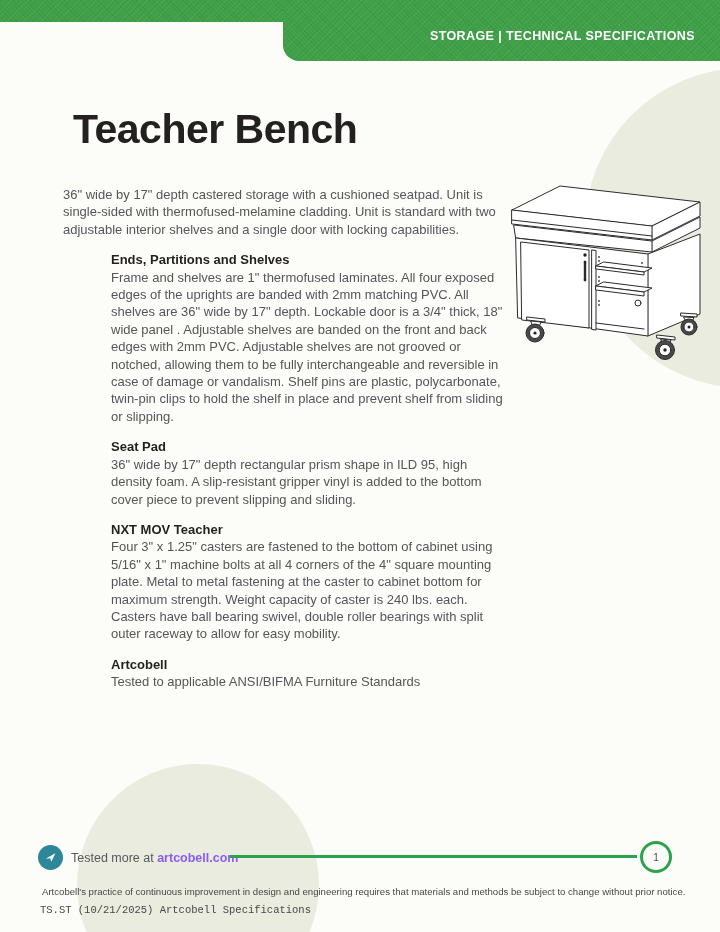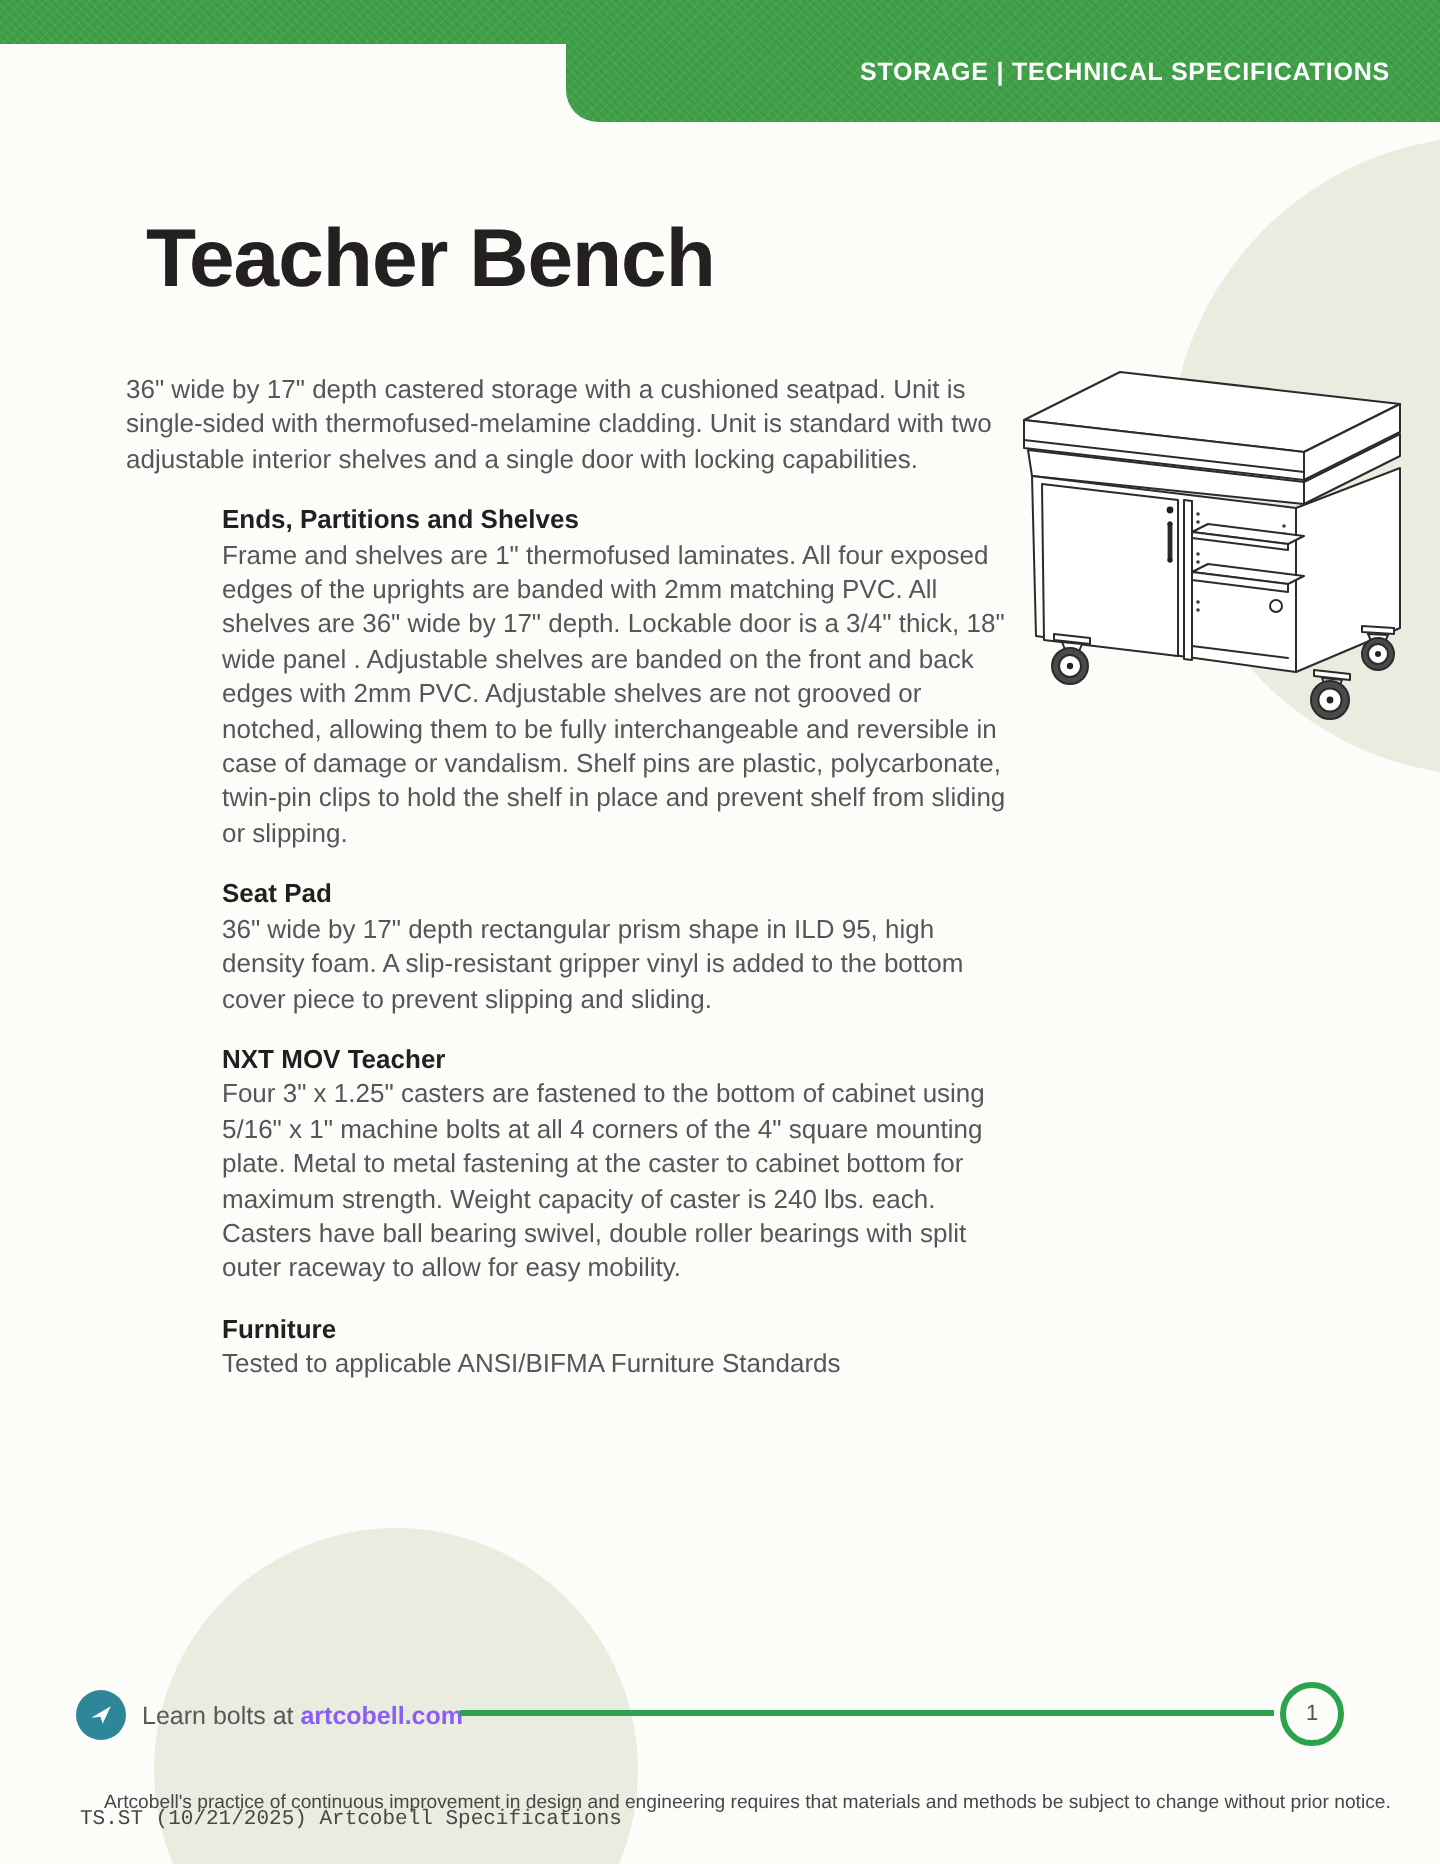--- a/index.html
+++ b/index.html
@@ -39,21 +39,21 @@
 
   
   .send-badge{position:absolute;left:38px;top:845px;width:25px;height:25px;border-radius:50%;
     background:#2d8798;display:flex;align-items:center;justify-content:center;z-index:1;cursor:pointer;}
   .learn-line{position:absolute;left:71px;top:851px;font-size:12.5px;color:#58585a;z-index:1;white-space:nowrap;}
   .site-link{color:#8b5cf6;font-weight:bold;text-decoration:none;cursor:pointer;}
   .rule{position:absolute;left:230px;top:855px;width:407px;height:3px;background:#2aa34c;z-index:1;}
   .page-badge{position:absolute;left:640px;top:841px;width:32px;height:32px;box-sizing:border-box;
     border:3px solid #2aa34c;border-radius:50%;background:#fcfcf9;z-index:1;
     display:flex;align-items:center;justify-content:center;font-size:11px;color:#55565a;}
-  .disclaimer{position:absolute;left:40px;top:884px;width:665px;margin:12px;z-index:1;
+  .disclaimer{position:absolute;left:40px;top:884px;width:665px;margin:2px;z-index:1;
     font-size:9.6px;line-height:12px;color:#474749;}
   .doccode{position:absolute;left:40px;top:904px;margin:0;z-index:1;
     font-size:10.5px;color:#474749;font-family:Liberation Mono, monospace;}
 </style>
 </head>
 <body>
 
 <div class="page">
 
   <div class="bg-circle tr"></div>
@@ -78,21 +78,21 @@
       <h3>Seat Pad</h3>
       <p>36" wide by 17" depth rectangular prism shape in ILD 95, high density foam. A slip-resistant gripper vinyl is added to the bottom cover piece to prevent slipping and sliding.</p>
     </section>
 
     <section class="section">
       <h3>NXT MOV Teacher</h3>
       <p>Four 3" x 1.25" casters are fastened to the bottom of cabinet using 5/16" x 1" machine bolts at all 4 corners of the 4" square mounting plate.  Metal to metal fastening at the caster to cabinet bottom for maximum strength. Weight capacity of caster is 240 lbs. each. Casters have ball bearing swivel, double roller bearings with split outer raceway to allow for easy mobility.</p>
     </section>
 
     <section class="section">
-      <h3>Furniture</h3>
+      <h3>Artcobell</h3>
       <p>Tested to applicable ANSI/BIFMA Furniture Standards</p>
     </section>
   </main>
 
   <figure class="illustration">
     <svg viewBox="0 0 210 188" fill="none" stroke="#2b2b2b" stroke-width="1" stroke-linejoin="round" stroke-linecap="round">
 
       <path d="M7,29 L55,5 L195,21 L147,45 Z" fill="#ffffff"></path>
       <path d="M147,45 L195,21 L195,35 L147,59 Z" fill="#ffffff"></path>
       <path d="M7,29 L147,45 L147,59 L7,43 Z" fill="#ffffff"></path>
@@ -155,21 +155,21 @@
       </g>
     </svg>
   </figure>
 
   <span class="send-badge">
     <svg width="13" height="13" viewBox="0 0 24 24">
       <polygon points="3,14.5 21,4 13.5,20 11.5,13.5" fill="#ffffff"></polygon>
     </svg>
   </span>
   <div class="learn-line">
-    <span>Learn bolts at </span><a class="site-link">artcobell.com</a>
+    <span>Tested more at </span><a class="site-link">artcobell.com</a>
   </div>
   <div class="rule"></div>
   <div class="page-badge">
     <span>1</span>
   </div>
 
   <p class="disclaimer">Artcobell's practice of continuous improvement in design and engineering requires that materials and methods be subject to change without prior notice.</p>
   <p class="doccode">TS.ST (10/21/2025) Artcobell Specifications</p>
 
 </div>

